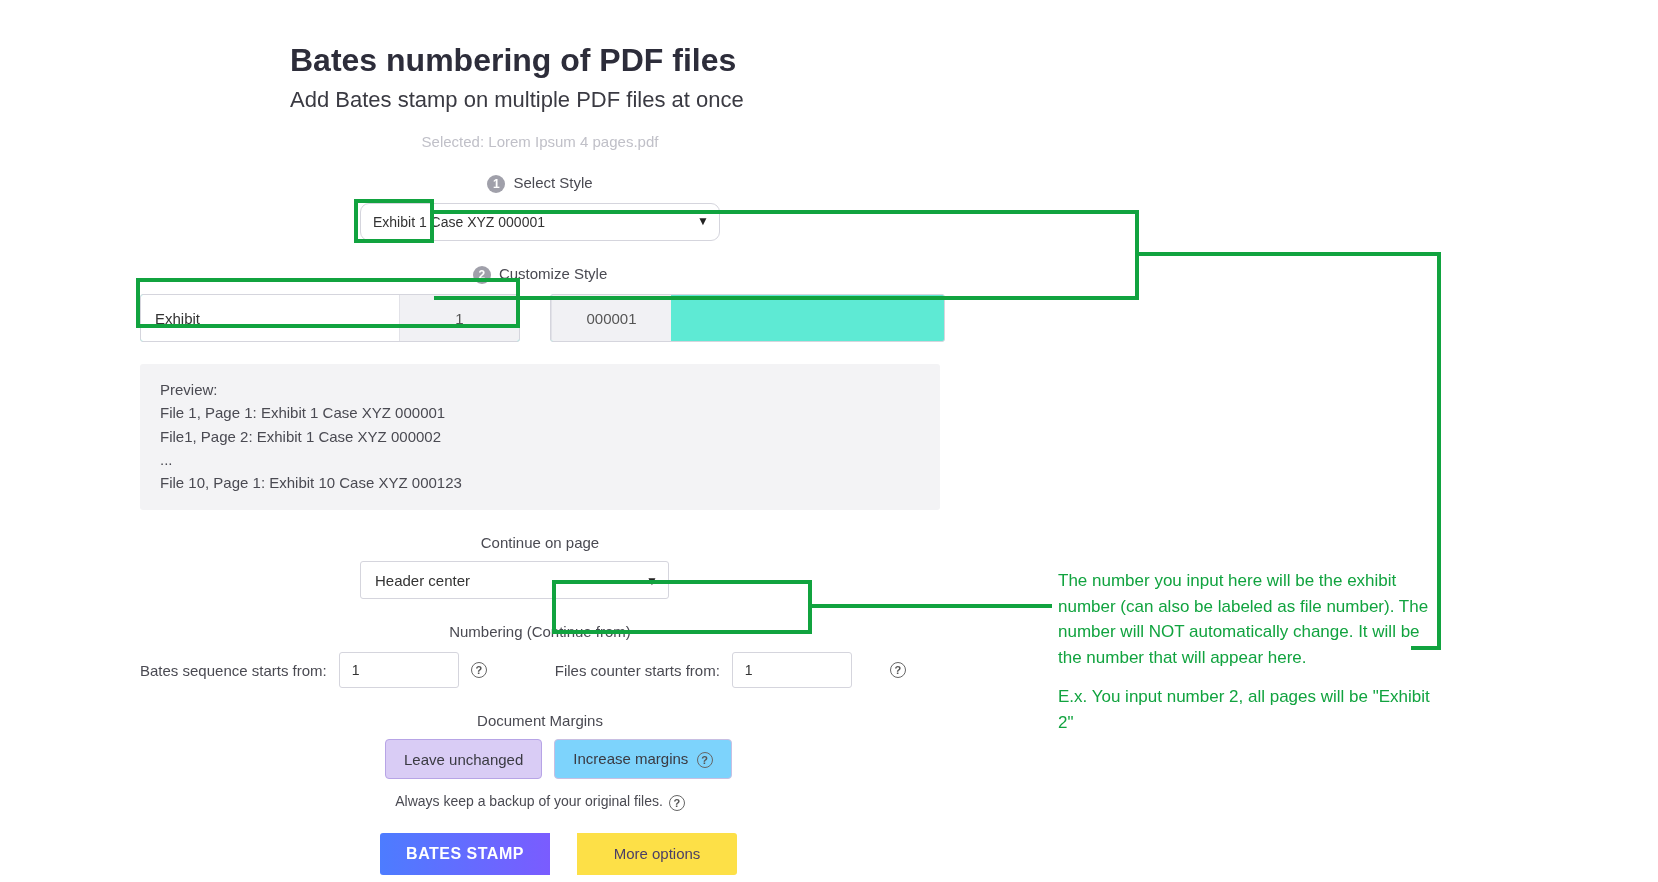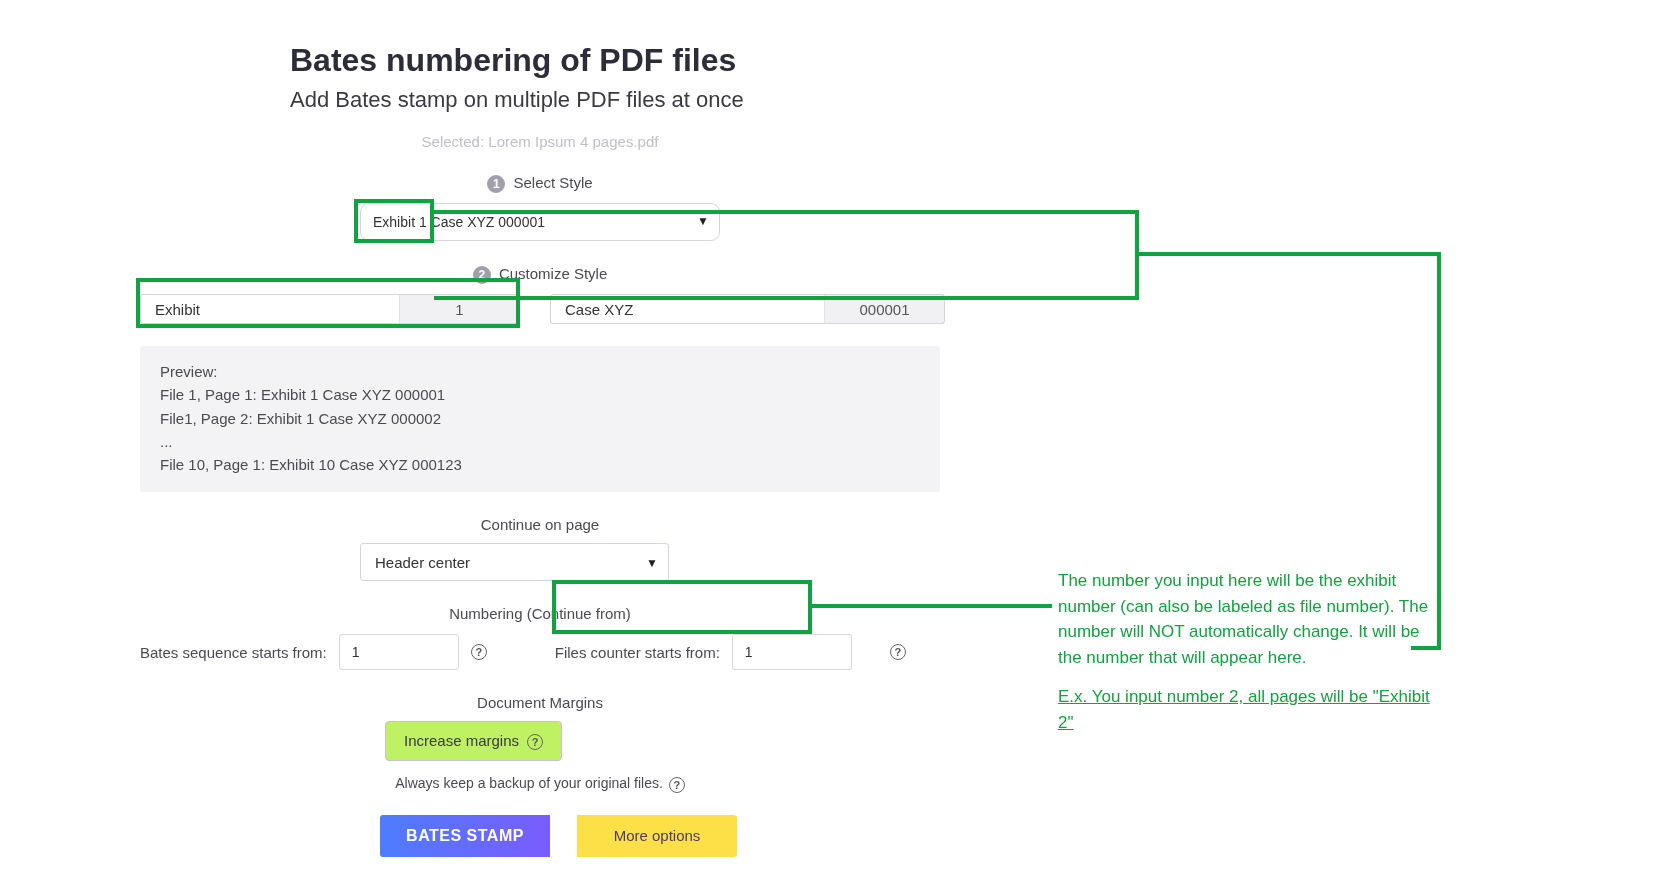--- a/index.html
+++ b/index.html
@@ -82,21 +82,21 @@
   .customize-row {
     display: flex;
     gap: 30px;
     margin-left: 140px;
     margin-top: 10px;
   }
   .field-group {
     display: flex;
     border: 1px solid #d5d5dd;
     border-radius: 3px;
-    height: 30px;
+    height: 48px;
     background: #5eead4;
     overflow: hidden;
   }
   .fg1 { width: 380px; }
   .fg2 { width: 395px; }
   .text-input {
     flex: 1;
     border: none;
     padding: 0 14px;
     font-size: 15px;
@@ -175,21 +175,21 @@
     gap: 12px;
     margin-left: 385px;
     margin-top: 10px;
   }
   .margin-btn {
     height: 40px;
     border: 1px solid #c8bfe2;
     border-radius: 4px;
     padding: 0 18px;
     font-size: 15px;
-    background: #bef264;
+    background: #7dd3fc;
     color: #3a3a42;
     cursor: pointer;
   }
   .margin-btn.active {
     background: #d9ccf5;
     border-color: #b7a4e6;
   }
   .backup-note {
     text-align: center;
     font-size: 14px;
@@ -269,21 +269,20 @@
   <span class="step-badge">2</span>
   <span>Customize Style</span>
 </div>
 
 <div class="customize-row">
   <div class="field-group fg1">
     <input class="text-input" value="Exhibit" style="">
     <input class="num-part" value="1" style="">
   </div>
   <div class="field-group fg2">
-    <input class="text-input" value="Case XYZ" style="">
     <input class="num-part" value="000001" style="">
   </div>
 </div>
 
 <div class="preview-box">
   <div>Preview:</div>
   <div>File 1, Page 1: Exhibit 1 Case XYZ 000001</div>
   <div>File1, Page 2: Exhibit 1 Case XYZ 000002</div>
   <div>...</div>
   <div>File 10, Page 1: Exhibit 10 Case XYZ 000123</div>
@@ -302,20 +301,21 @@
   <span class="help-icon">?</span>
   <span style="width:44px"></span>
   <span>Files counter starts from:</span>
   <input class="small-input" value="1" style="">
   <span style="width:14px"></span>
   <span class="help-icon">?</span>
 </div>
 
 <div class="section-label">Document Margins</div>
 <div class="margins-row">
+  <button class="margin-btn active">Leave unchanged</button>
   <button class="margin-btn">
     <span>Increase margins</span>
     <span class="help-icon" style="margin-left:4px">?</span>
   </button>
 </div>
 
 <div class="backup-note">
   <span>Always keep a backup of your original files.</span>
   <span class="help-icon" style="margin-left:2px;vertical-align:middle">?</span>
 </div>
@@ -334,13 +334,13 @@
 <div class="anno-box" style="left:552px; top:580px; width:260px; height:54px;"></div>
 
 <div class="anno-line" style="left:1139px; top:252px; width:302px; height:4px;"></div>
 <div class="anno-line" style="left:1437px; top:252px; width:4px; height:398px;"></div>
 <div class="anno-line" style="left:1411px; top:646px; width:30px; height:4px;"></div>
 
 <div class="anno-line" style="left:812px; top:604px; width:240px; height:4px;"></div>
 <div class="anno-line" style="left:863px; top:604px; width:4px; height:4px;"></div>
 
 <div class="anno-text" style="left:1058px; top:568px;">The number you input here will be the exhibit number (can also be labeled as file number). The number will NOT automatically change. It will be the number that will appear here.</div>
-<div class="anno-text" style="left:1058px; top:684px;text-decoration:underline;">E.x. You input number 2, all pages will be "Exhibit 2"</div>
+<div class="anno-text" style="left:1058px; top:684px;">E.x. You input number 2, all pages will be "Exhibit 2"</div>
 
 </body></html>

